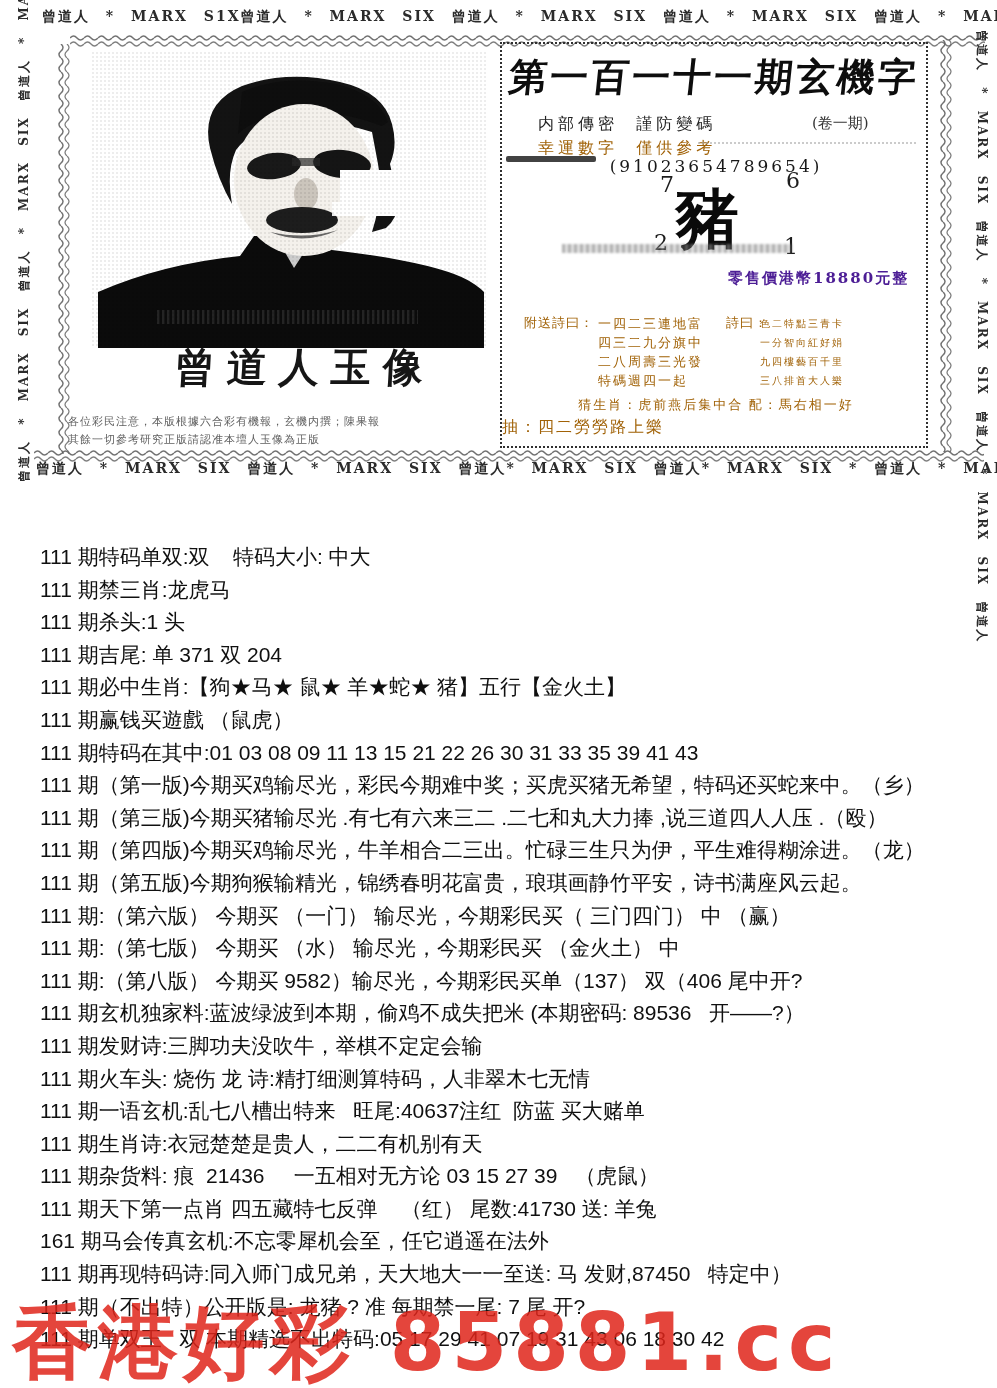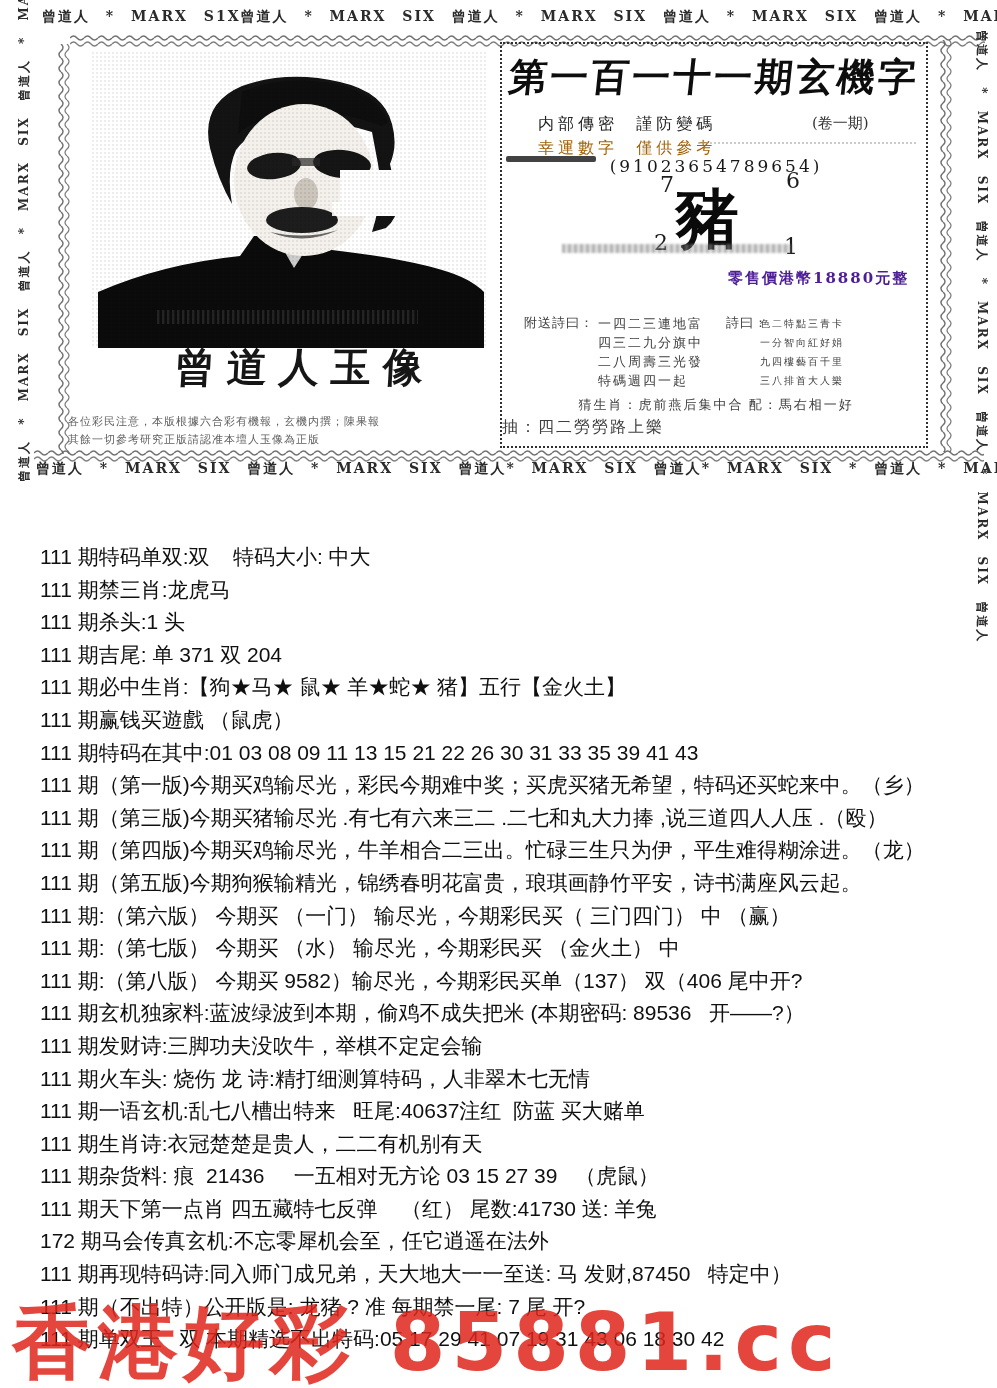--- a/index.html
+++ b/index.html
@@ -76,21 +76,21 @@
   .zn-tl{left:158px;top:128px;} .zn-tr{left:284px;top:124px;}
   .zn-bl{left:152px;top:186px;} .zn-br{left:282px;top:190px;}
   .smudge-gray{
     left:60px;top:200px;width:230px;height:9px;opacity:.45;filter:blur(1px);
     background:repeating-linear-gradient(90deg,#555 0 3px,#bbb 3px 6px);
   }
   .price{
     left:226px;top:225px;font-family:"DejaVu Serif",serif;font-weight:bold;
     font-size:15px;letter-spacing:2px;color:#4c1d95;
   }
-  .faded{color:#404040;filter:blur(.4px);font-family:Liberation Serif, serif;}
+  .faded{color:#a16207;filter:blur(.4px);font-family:Liberation Sans, sans-serif;}
   .poem-left-label{left:22px;top:270px;font-size:13px;letter-spacing:1px;}
   .poem-left{left:96px;top:270px;font-size:13px;letter-spacing:2px;line-height:19px;}
   .poem-right-label{left:224px;top:270px;font-size:13px;letter-spacing:1px;}
   .poem-right{left:258px;top:270px;font-size:10px;letter-spacing:2px;line-height:19px;}
   .hint1{left:0;top:352px;width:428px;text-align:center;font-size:13px;letter-spacing:2px;}
   .hint2{left:0;top:373px;width:428px;text-align:left;font-size:16px;letter-spacing:2px;}
 
   
   .lines-wrap{left:8px;top:541px;width:986px;}
   .line{
@@ -248,19 +248,19 @@
     <div class="line">111 期:（第六版） 今期买 （一门） 输尽光，今期彩民买（ 三门四门） 中 （赢）</div>
     <div class="line">111 期:（第七版） 今期买 （水） 输尽光，今期彩民买 （金火土） 中</div>
     <div class="line">111 期:（第八版） 今期买 9582）输尽光，今期彩民买单（137） 双（406 尾中开?</div>
     <div class="line">111 期玄机独家料:蓝波绿波到本期，偷鸡不成失把米 (本期密码: 89536   开——?）</div>
     <div class="line">111 期发财诗:三脚功夫没吹牛，举棋不定定会输</div>
     <div class="line">111 期火车头: 烧伤 龙 诗:精打细测算特码，人非翠木七无情</div>
     <div class="line">111 期一语玄机:乱七八槽出特来   旺尾:40637注红  防蓝 买大赌单</div>
     <div class="line">111 期生肖诗:衣冠楚楚是贵人，二二有机别有天</div>
     <div class="line">111 期杂货料: 痕  21436     一五相对无方论 03 15 27 39   （虎鼠）</div>
     <div class="line">111 期天下第一点肖 四五藏特七反弹    （红） 尾数:41730 送: 羊兔</div>
-    <div class="line">172 期马会传真玄机:不忘零犀机会至，任它逍遥在法外</div>
+    <div class="line">161 期马会传真玄机:不忘零犀机会至，任它逍遥在法外</div>
     <div class="line">111 期再现特码诗:同入师门成兄弟，天大地大一一至送: 马 发财,87450   特定中）</div>
     <div class="line">111 期（不出特）公开版是: 龙猪 ? 准 每期禁一尾: 7 尾 开?</div>
     <div class="line">111 期单双王   双 本期精选不出特码:05 17 29 41 07 19 31 43 06 18 30 42</div>
   </div>
 
 <div class="abs watermark">香港好彩 85881.cc</div>
 
 </body></html>

